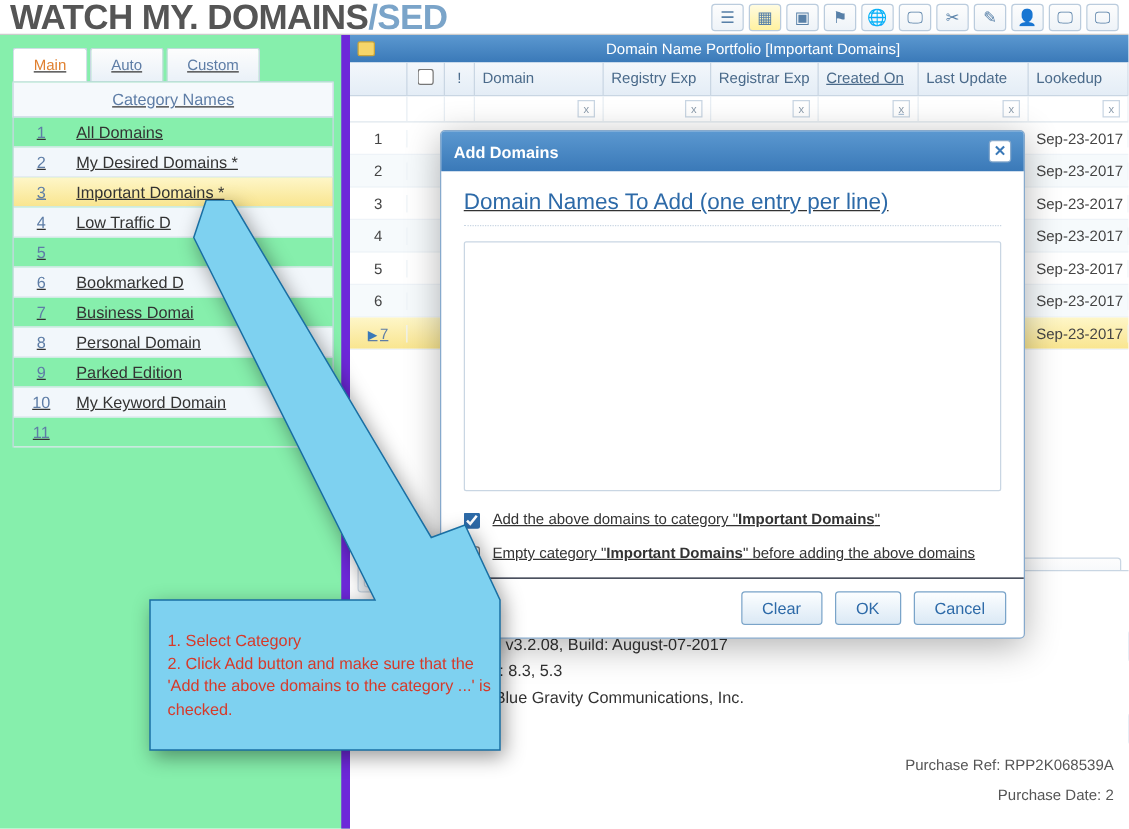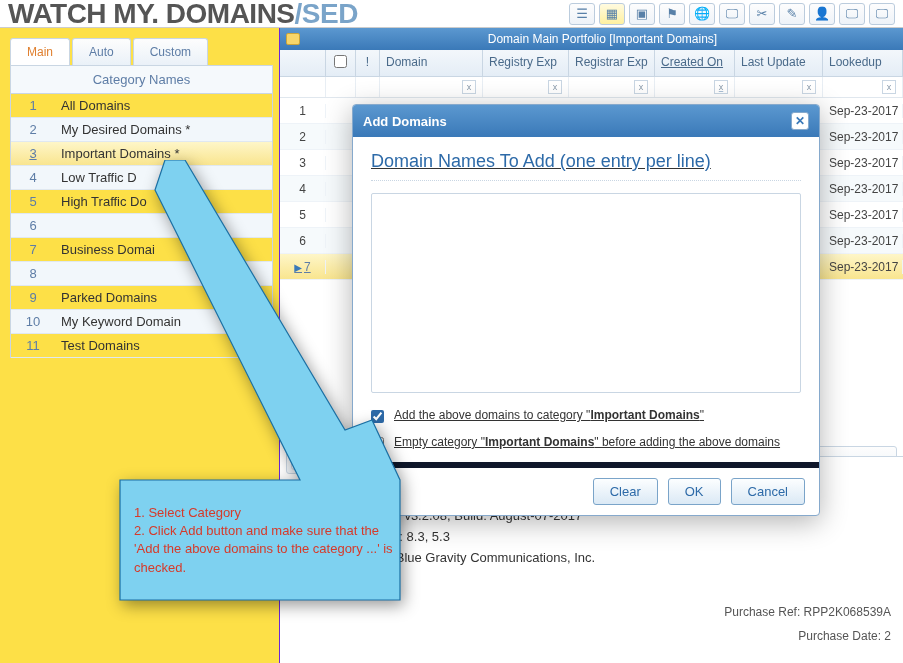--- a/index.html
+++ b/index.html
@@ -6,21 +6,21 @@
 body { font-family: -apple-system, BlinkMacSystemFont, "Helvetica Neue", Arial, sans-serif; font-size: 13px; background: #fff; width: 903px; height: 663px; overflow: hidden; position: relative; color: #333; }
 
 .titlebar { display: flex; align-items: center; height: 28px; padding: 0 8px; border-bottom: 1px solid #ccc; }
 .titlebar .brand { font-family: "Arial Narrow", Arial, sans-serif; font-size: 28px; font-weight: 700; letter-spacing: -0.5px; color: #555; }
 .titlebar .brand .hl { color: #7aa4c9; font-weight: 700; }
 .titlebar .spacer { flex: 1; }
 .titlebar .tbicon { width: 26px; height: 22px; margin-left: 4px; border: 1px solid #bcd; border-radius: 3px; display:flex; align-items:center; justify-content:center; background: linear-gradient(#fdfdfd,#eef3f8); color:#5880a8; font-size:13px; }
 .titlebar .tbicon.active-yellow { background:linear-gradient(#fffbe0,#fff1a0); }
 
 .layout { display:flex; height: 635px; }
-.sidebar { width: 280px; padding: 10px 6px 0 10px; border-right: 1px solid #6d28d9; background:#fde047; overflow:hidden; position:relative;}
+.sidebar { width: 280px; padding: 10px 6px 0 10px; border-right: 7px solid #6d28d9; background:#86efac; overflow:hidden; position:relative;text-decoration:underline;}
 .main { flex:1; position:relative; overflow:hidden; }
 
 .tabstrip { display:flex; border-bottom: 1px solid #c9d6e3; }
 .tabstrip .tab { padding: 6px 16px; border: 1px solid #c9d6e3; border-bottom:none; background: linear-gradient(#fdfdfd,#eaf1f8); color:#5e7da6; font-size:12px; border-radius:3px 3px 0 0; margin-right:2px; cursor:pointer;}
 .tabstrip .tab.active { background:#fff; color:#e08030; font-weight:500; }
 
 .cat-header { text-align:center; padding:6px 0; font-size:13px; color:#4a6; color:#5e7da6; background:#f5f9fc; border:1px solid #c9d6e3; border-top:none;}
 .cat-list { border-left:1px solid #c9d6e3; border-right:1px solid #c9d6e3; }
 .cat-row { display:flex; align-items:center; height:24px; border-bottom:1px solid #e0e8f0; }
 .cat-row .num { width:44px; text-align:center; color:#5e7da6; }
@@ -70,21 +70,21 @@
 
 .modal { position:absolute; left:352px; top:104px; width:468px; border:1px solid #86a9cc; border-radius:4px; background:#fff; box-shadow:0 6px 28px rgba(0,0,0,.3); z-index:60;}
 .modal-titlebar { background:linear-gradient(#5b98d0,#3a79b8); color:#fff; padding:7px 10px; font-size:13px; font-weight:600; display:flex; align-items:center; border-radius:3px 3px 0 0;}
 .modal-titlebar .close { width:18px; height:18px; border:1px solid #86a9cc; background:#fff; color:#3a79b8; display:flex; align-items:center; justify-content:center; font-size:12px; margin-left:auto; border-radius:3px; cursor:pointer;}
 .modal-body { padding:14px 18px 12px;text-decoration:underline;}
 .modal-body h3 { color:#2d6aa8; font-size:18px; font-weight:400; padding-bottom:8px; border-bottom:1px dotted #c9d6e3; margin-bottom:12px;}
 .modal-body textarea { width:100%; height:200px; resize:none; border:1px solid #c9d6e3; border-radius:2px; padding:6px; font-family:inherit; font-size:12px;}
 .modal-body .ck-row { display:flex; align-items:flex-start; gap:10px; margin-top:12px; font-size:12px; color:#333;}
 .modal-body .ck-row input[type=checkbox] { margin-top:2px; accent-color:#2d6aa8;}
 .modal-body .ck-row .cklabel b { color:#333; font-weight:700;}
-.modal-footer { border-top:6px solid #0f172a; padding:10px 14px; display:flex; justify-content:flex-end; gap:10px;}
+.modal-footer { border-top:1px solid #0f172a; padding:10px 14px; display:flex; justify-content:flex-end; gap:10px;}
 .modal-footer button { border:1px solid #7aa4c9; border-radius:3px; padding:5px 16px; font-size:13px; background:linear-gradient(#fcfeff,#dbe9f5); color:#2d6aa8; cursor:pointer;}
 
 .callout { position:absolute; left:110px; top:160px; z-index:80;}
 .callout svg { filter: drop-shadow(3px 5px 8px rgba(0,0,0,.4)); }
 .callout .text-block { position:absolute; left:24px; top:344px; width:260px; font-size:13px; color:#d63a2a; line-height:1.4;}
 </style>
 </head>
 <body>
 
 <div class="titlebar">
@@ -125,51 +125,51 @@
       <div class="cat-row sel">
           <div class="num">3</div>
           <div class="label">Important Domains *</div>
         </div>
       <div class="cat-row alt">
           <div class="num">4</div>
           <div class="label">Low Traffic D</div>
         </div>
       <div class="cat-row">
           <div class="num">5</div>
-          <div class="label">High Traffic Do</div>
         </div>
       <div class="cat-row alt">
           <div class="num">6</div>
+          <div class="label">Bookmarked D</div>
         </div>
       <div class="cat-row">
           <div class="num">7</div>
           <div class="label">Business Domai</div>
         </div>
       <div class="cat-row alt">
           <div class="num">8</div>
+          <div class="label">Personal Domain</div>
         </div>
       <div class="cat-row">
           <div class="num">9</div>
-          <div class="label">Parked Domains</div>
+          <div class="label">Parked Edition</div>
         </div>
       <div class="cat-row alt">
           <div class="num">10</div>
           <div class="label">My Keyword Domain</div>
         </div>
       <div class="cat-row">
           <div class="num">11</div>
-          <div class="label">Test Domains</div>
         </div>
     </div>
   </div>
 
   <div class="main">
     <div class="portfolio-hdr">
       <div class="folder-ic"></div>
-      <div style="flex:1">Domain Main Portfolio [Important Domains]</div>
+      <div style="flex:1">Domain Name Portfolio [Important Domains]</div>
     </div>
     <div class="grid-head">
       <div class="c-num"></div>
       <div class="c-chk"><input type="checkbox" style=""></div>
       <div class="c-bang">!</div>
       <div class="c-domain">Domain</div>
       <div class="c-regexp">Registry Exp</div>
       <div class="c-regrexp">Registrar Exp</div>
       <div class="c-created">Created On</div>
       <div class="c-updated">Last Update</div>

